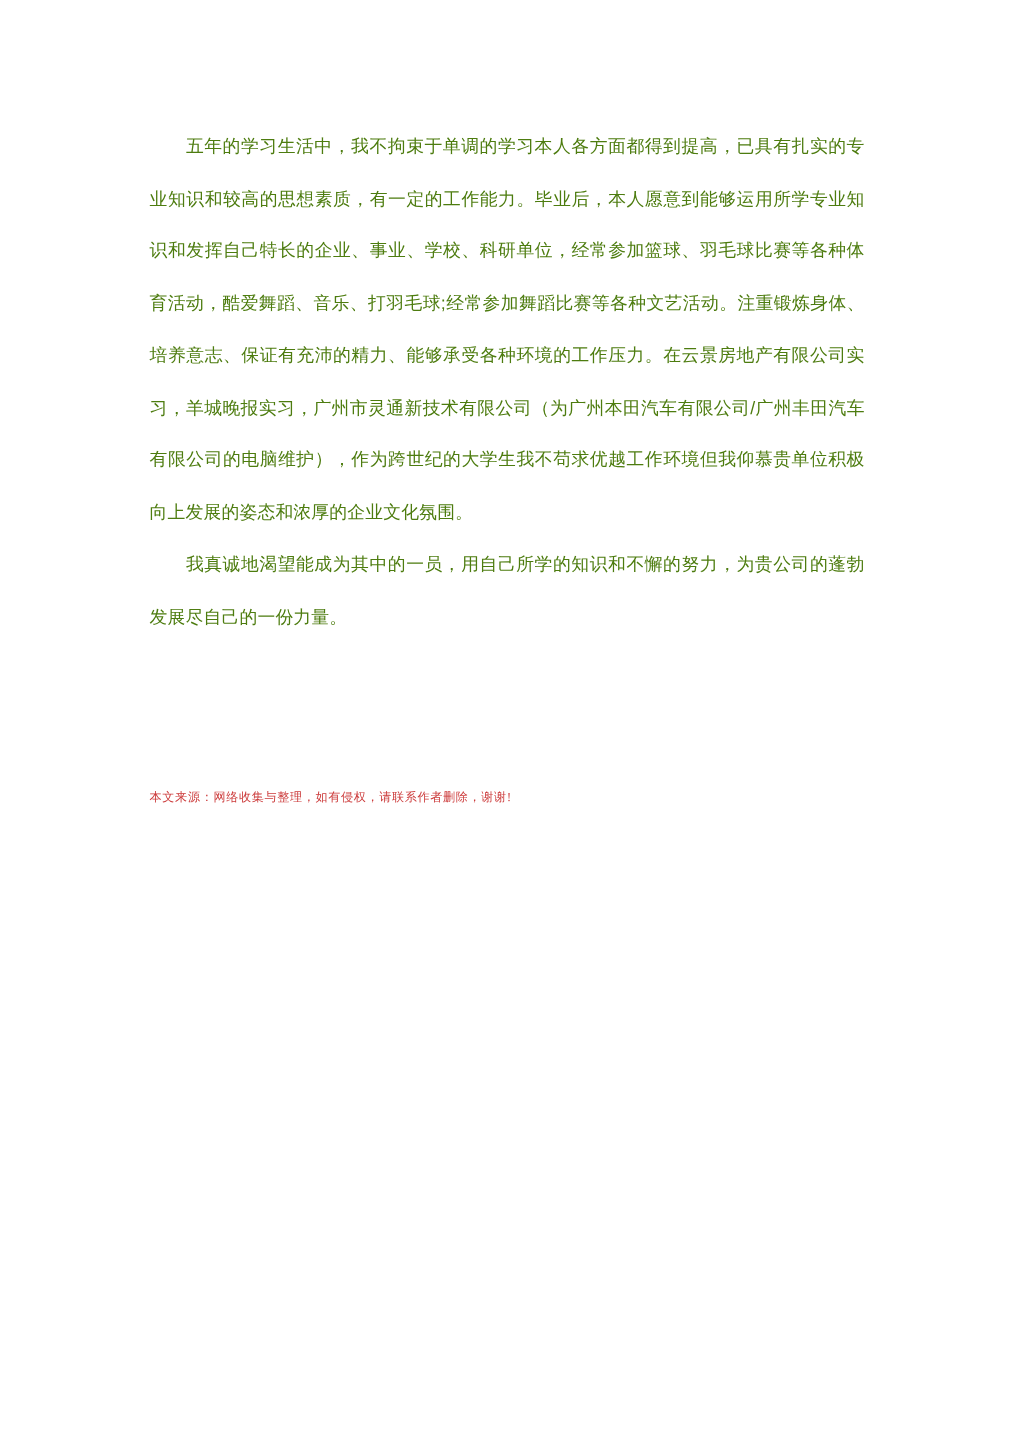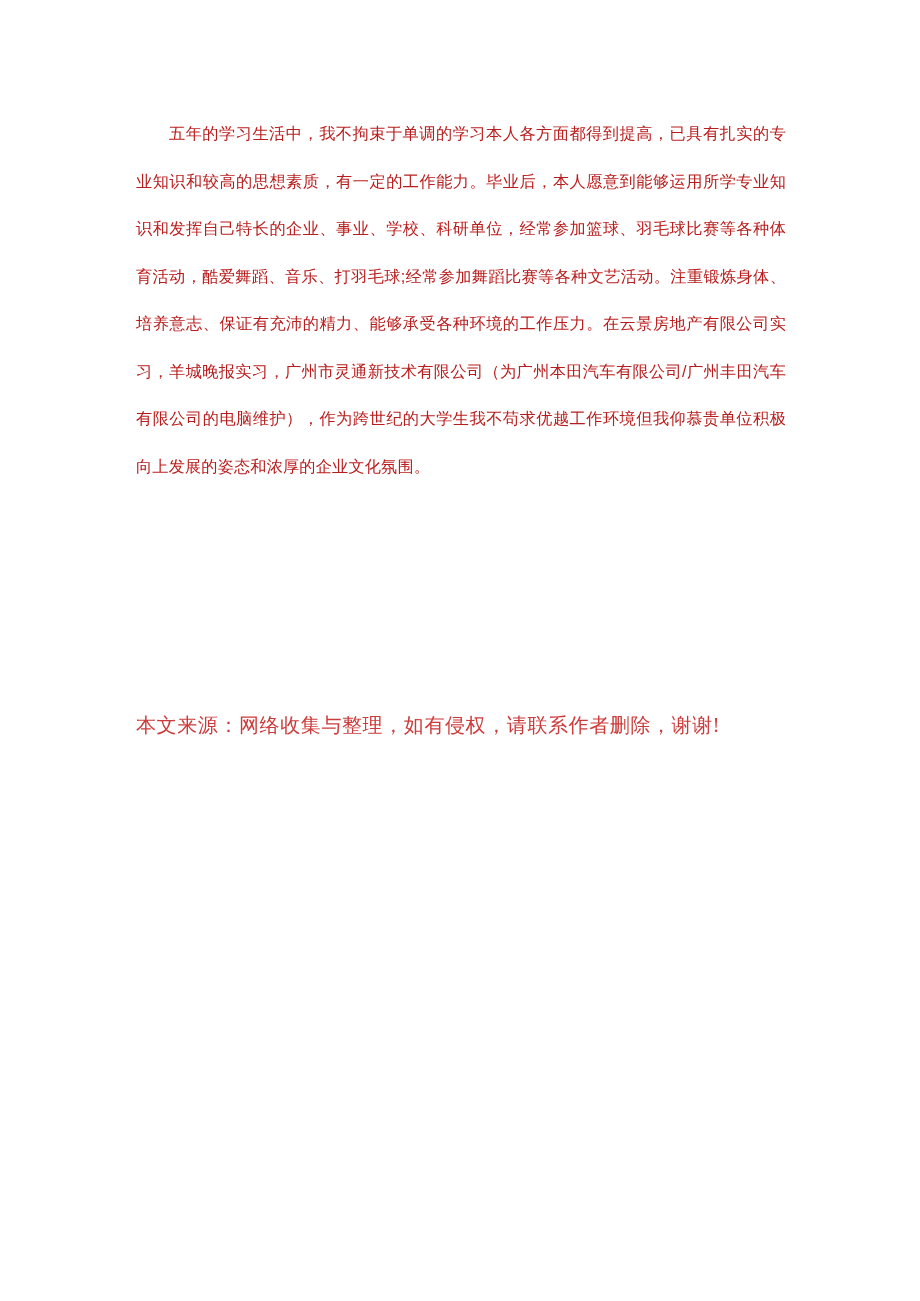--- a/index.html
+++ b/index.html
@@ -28,55 +28,56 @@
     position: absolute;
     left: 136px;
     top: 110px;
     width: 650px;
   }
 
   .para {
     margin: 0 0 0 0;
     font-size: 16.2px;
     line-height: 47.5px;
-    color: #b91c1c;
+    color: #4d7c0f;
     text-align: justify;
     text-justify: inter-ideograph;
     letter-spacing: 0.15px;
     word-break: break-all;
     font-weight: 400;
     font-family: "Liberation Sans", "DejaVu Sans", sans-serif;
   }
 
   .para.indent {
     text-indent: 33px;
   }
 
   .footer-note {
     position: absolute;
     left: 136px;
     top: 712px;
     width: 700px;
     font-family: "Liberation Serif", "DejaVu Serif", serif;
-    font-size: 20px;
+    font-size: 11px;
     line-height: 26px;
     color: #cc3b3b;
     letter-spacing: 0.6px;
     white-space: nowrap;
     font-weight: 400;
   }
 </style>
 </head>
 <body>
 
 <div class="page">
 
   <div class="doc-body">
 
     <p class="para indent">五年的学习生活中，我不拘束于单调的学习本人各方面都得到提高，已具有扎实的专业知识和较高的思想素质，有一定的工作能力。毕业后，本人愿意到能够运用所学专业知识和发挥自己特长的企业、事业、学校、科研单位，经常参加篮球、羽毛球比赛等各种体育活动，酷爱舞蹈、音乐、打羽毛球;经常参加舞蹈比赛等各种文艺活动。注重锻炼身体、培养意志、保证有充沛的精力、能够承受各种环境的工作压力。在云景房地产有限公司实习，羊城晚报实习，广州市灵通新技术有限公司（为广州本田汽车有限公司/广州丰田汽车有限公司的电脑维护），作为跨世纪的大学生我不苟求优越工作环境但我仰慕贵单位积极向上发展的姿态和浓厚的企业文化氛围。</p>
 
+    <p class="para indent">我真诚地渴望能成为其中的一员，用自己所学的知识和不懈的努力，为贵公司的蓬勃发展尽自己的一份力量。</p>
 
 
   </div>
 
   <div class="footer-note">本文来源：网络收集与整理，如有侵权，请联系作者删除，谢谢!</div>
 
 </div>
 
 </body></html>

